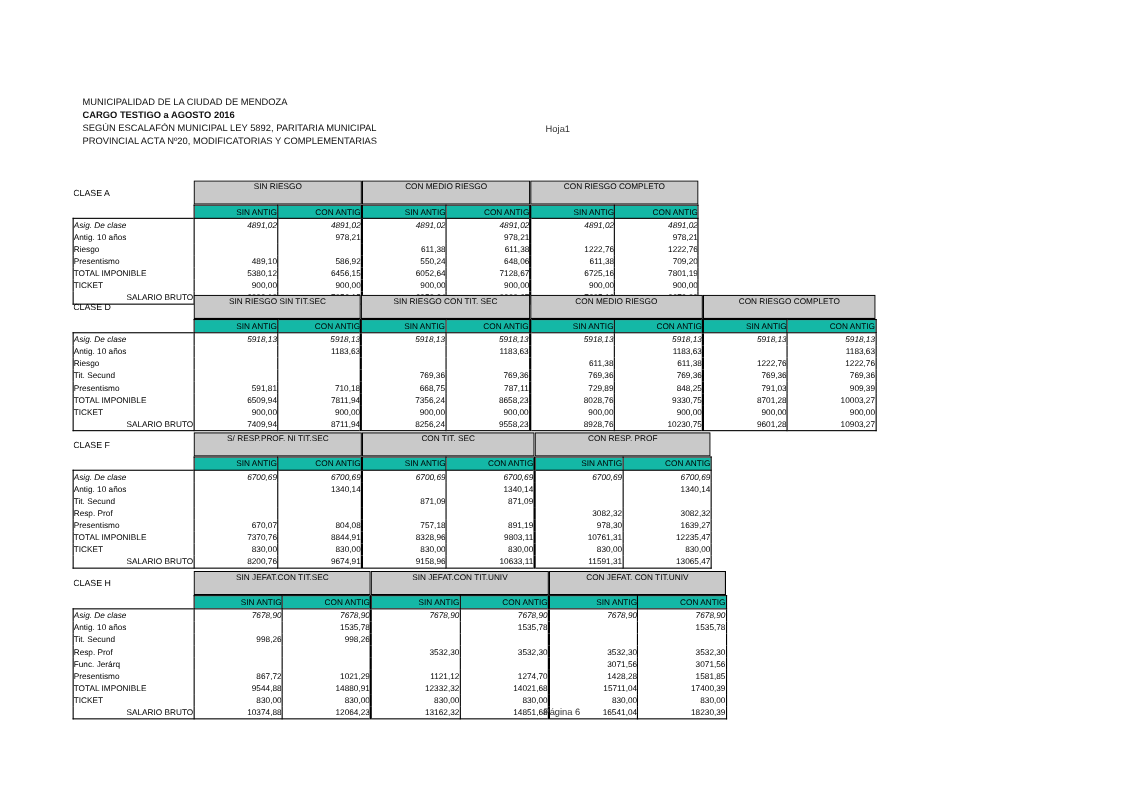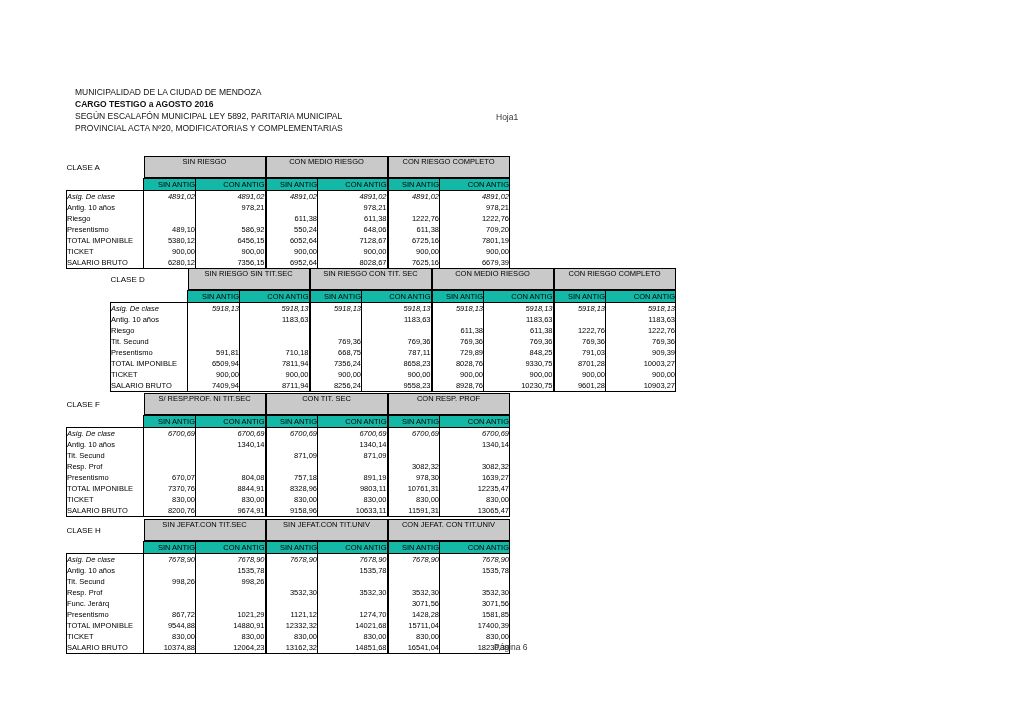--- a/index.html
+++ b/index.html
@@ -52,40 +52,40 @@
     background: var(--group-bg);
     text-align: center;
   }
   tr.sub th.subh {
     border: 1px solid var(--line);
     background: #14b8a6; text-align: right;
   }
   tr.sub th.empty { border: none; }
   tbody td { border-left: 1px solid var(--line); border-right: 1px solid var(--line); }
   tbody tr:first-child td { border-top: 1px solid var(--line); font-style: italic; }
-  tbody tr:last-child td { border-bottom: 1px solid var(--line); }
+  tbody tr:last-child td { border-bottom: 1px solid var(--line); padding-left: 48px; }
   td.lbl { text-align: left; padding-left: 2px; }
   td.val { text-align: right; padding-right: 2px; }
   .gs { border-left-width: 2px !important; }
 </style>
 </head>
 <body style="--group-bg: #c9c9c9; --line: #000000;">
 
 <div class="page">
 
   <div class="sheet-label">Hoja1</div>
 
   <div class="doc-header">
     <div>MUNICIPALIDAD DE LA CIUDAD DE MENDOZA</div>
     <div class="bold">CARGO TESTIGO a AGOSTO 2016</div>
     <div>SEGÚN ESCALAFÓN MUNICIPAL LEY 5892, PARITARIA MUNICIPAL</div>
     <div>PROVINCIAL ACTA Nº20, MODIFICATORIAS Y COMPLEMENTARIAS</div>
   </div>
 
-  <div class="tbl" style="left:66px; top:156px;border-radius:31px;">
+  <div class="tbl" style="left:66px; top:164px;border-radius:31px;">
       <table class="sheet">
         <colgroup>
           <col style="width: 77px;">
           <col style="width: 52px;">
           <col style="width: 70px;">
           <col style="width: 52px;">
           <col style="width: 70px;">
           <col style="width: 52px;">
           <col style="width: 70px;">
         </colgroup>
@@ -172,21 +172,21 @@
             <td class="val">6280,12</td>
             <td class="val">7356,15</td>
             <td class="val gs">6952,64</td>
             <td class="val">8028,67</td>
             <td class="val gs">7625,16</td>
             <td class="val">6679,39</td>
           </tr>
         </tbody>
       </table>
     </div>
-  <div class="tbl" style="left:66px; top:268px;margin-left:44px;">
+  <div class="tbl" style="left:66px; top:268px;">
       <table class="sheet">
         <colgroup>
           <col style="width: 77px;">
           <col style="width: 52px;">
           <col style="width: 70px;">
           <col style="width: 52px;">
           <col style="width: 70px;">
           <col style="width: 52px;">
           <col style="width: 70px;">
           <col style="width: 52px;">

